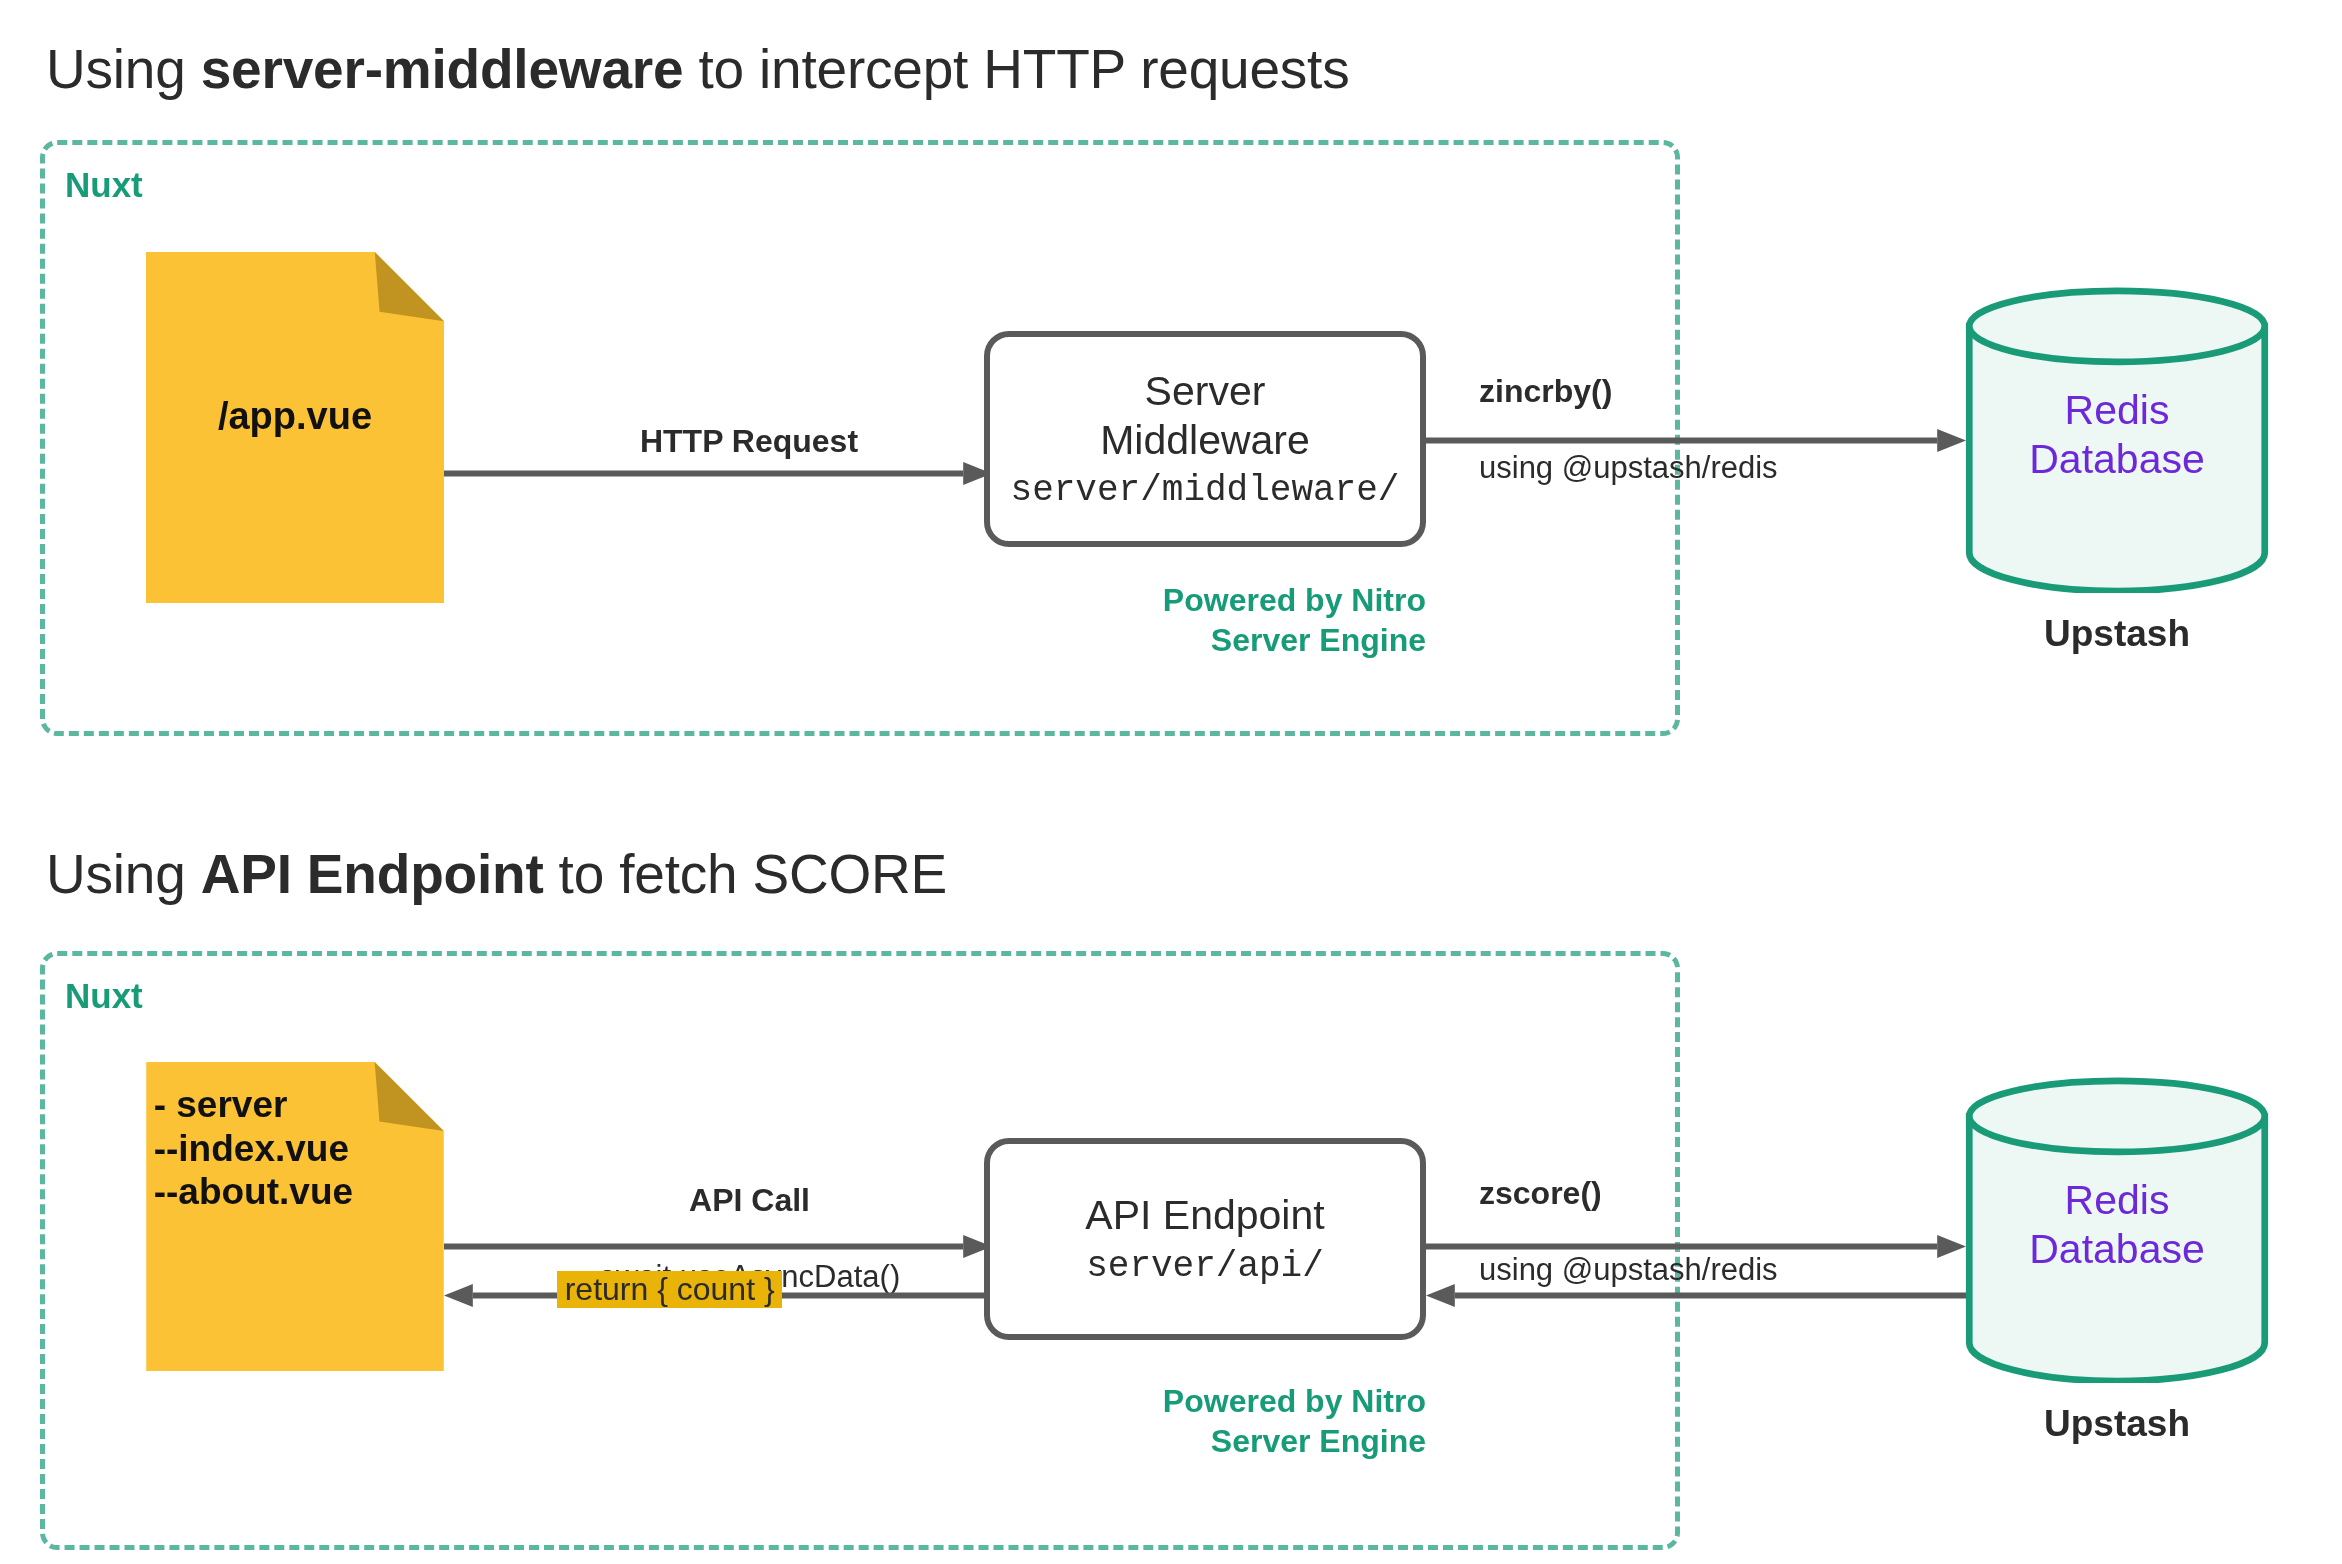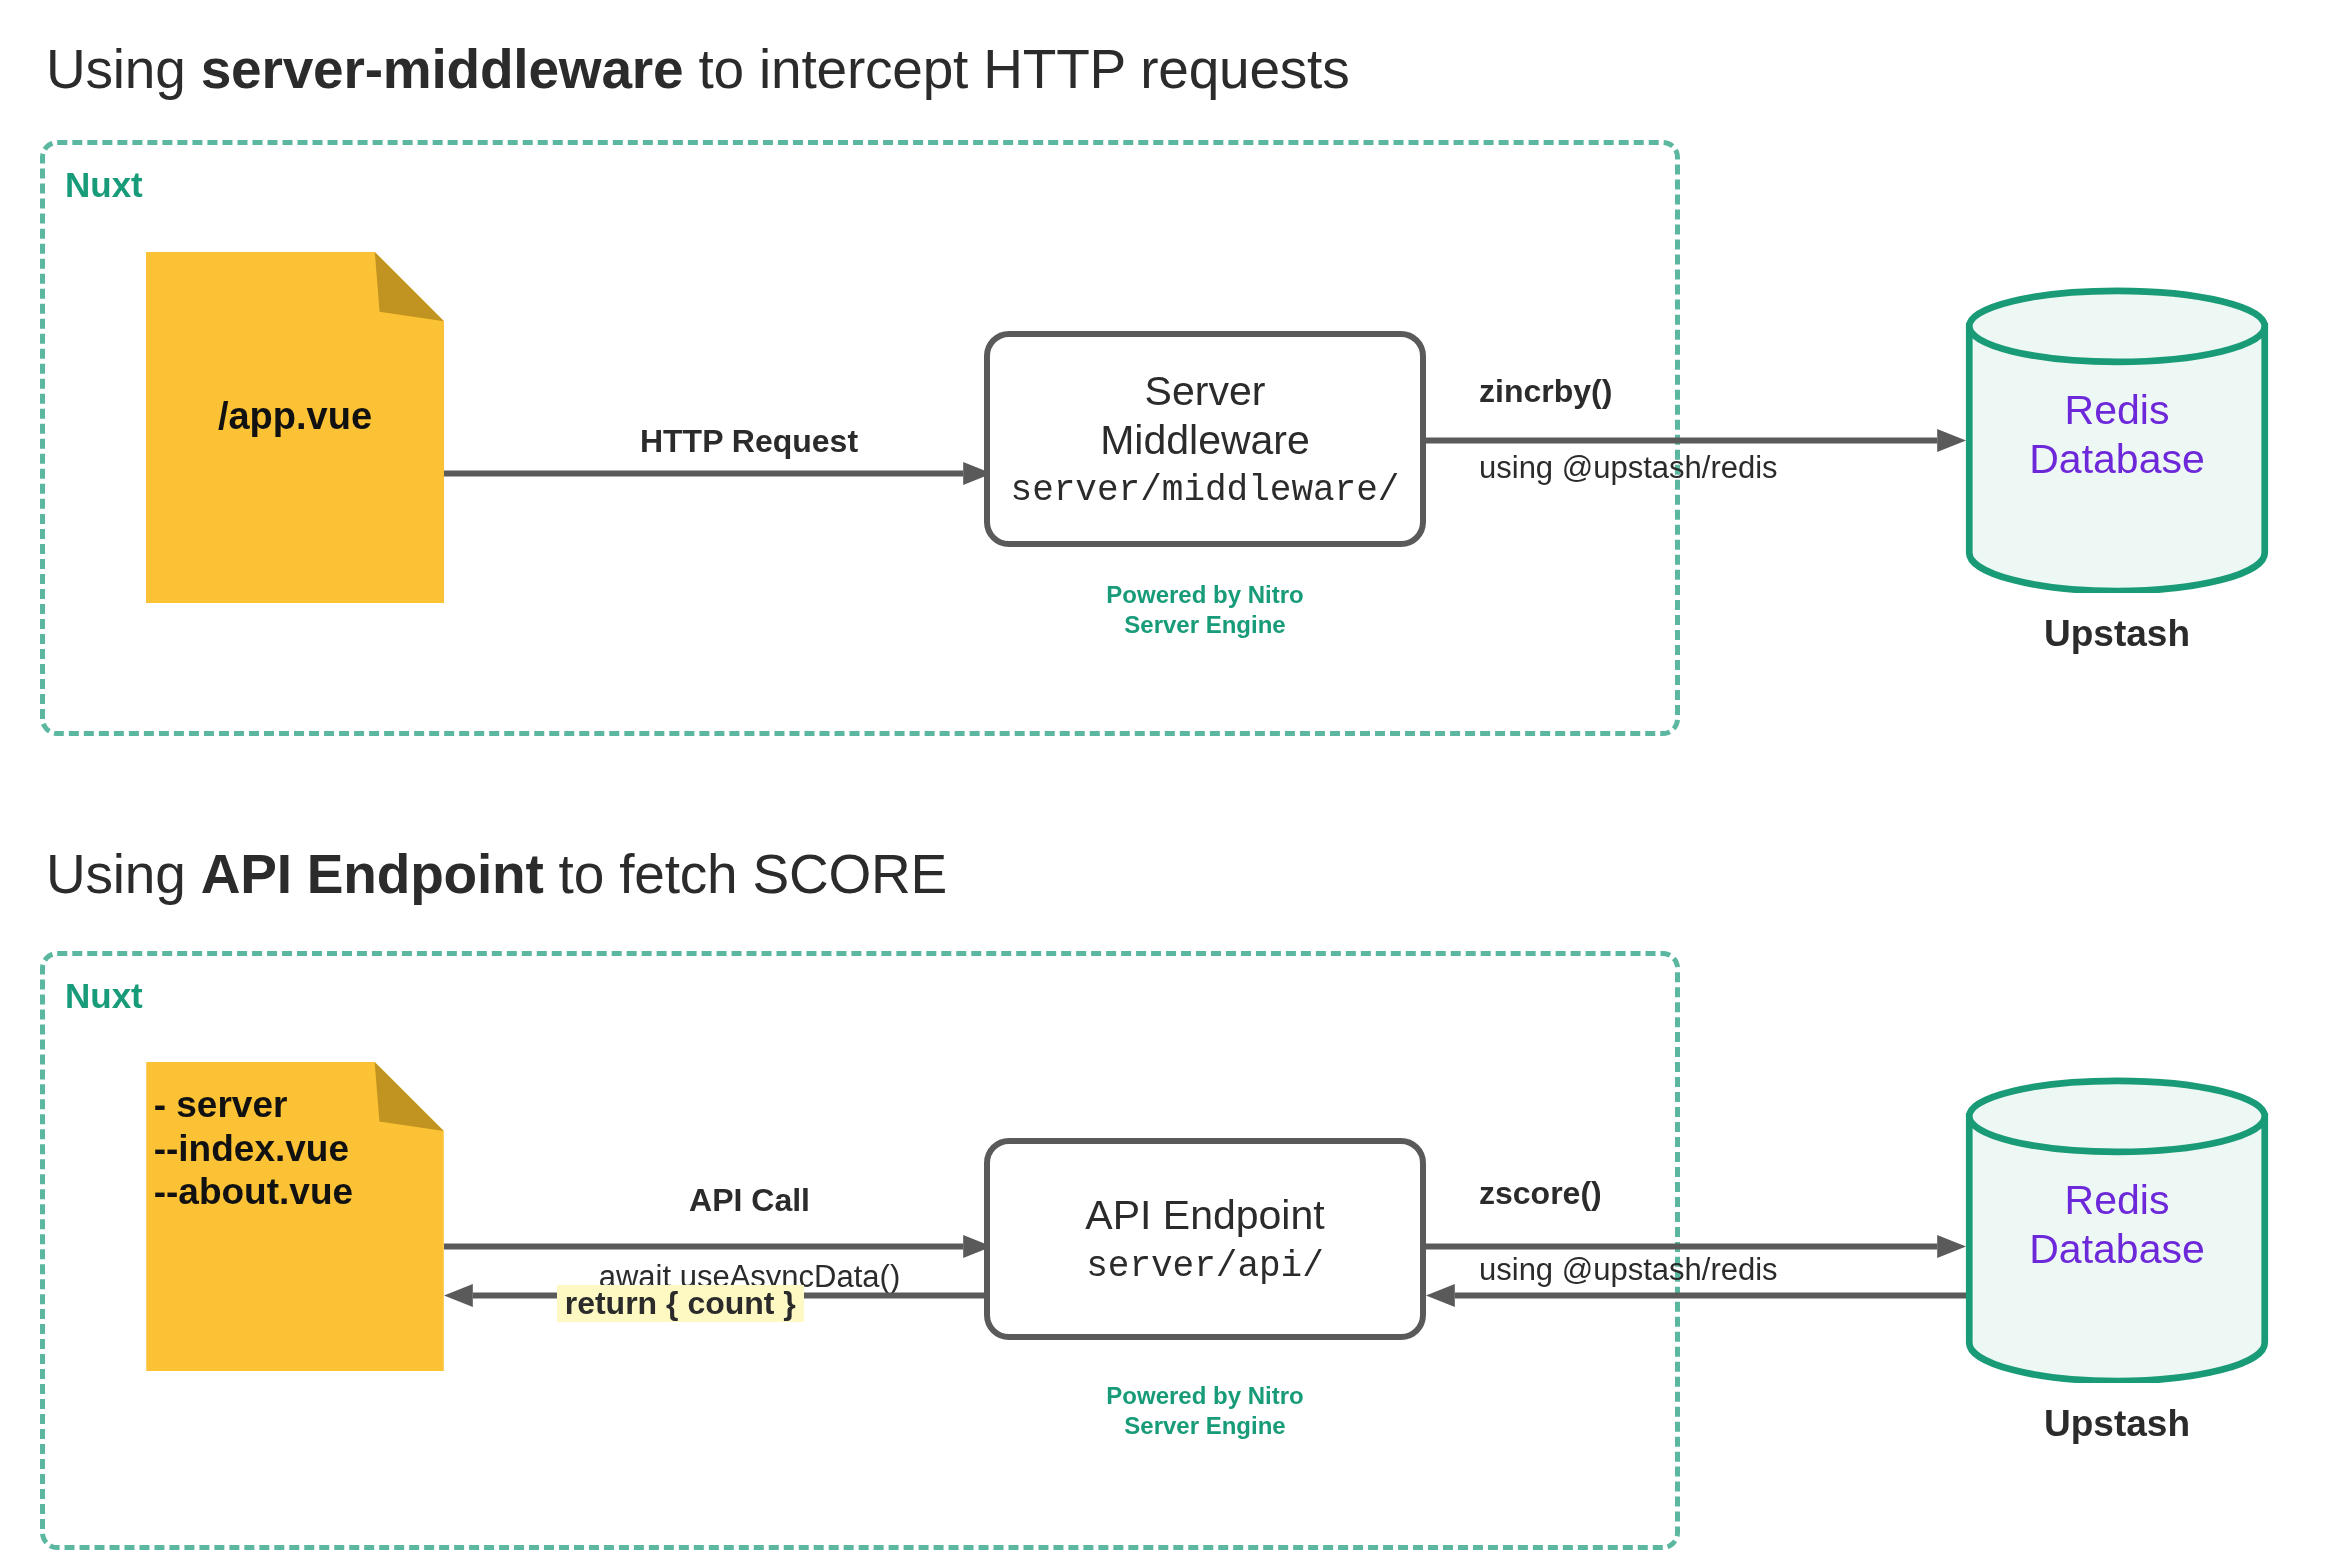--- a/index.html
+++ b/index.html
@@ -119,22 +119,22 @@
     text-align: center;
     white-space: nowrap;
   }
   #proc-middleware { left: 984px; top: 331px; width: 442px; height: 216px; }
   #proc-api        { left: 984px; top: 1138px; width: 442px; height: 202px; }
 
   
   .nitro-note {
     position: absolute;
     width: 442px;
-    text-align: center;
-    font-size: 24px;
+    text-align: right;
+    font-size: 32px;
     font-weight: 700;
     color: #179b78;
     line-height: 1.26;
     white-space: pre-line;
   }
   #nitro-middleware { left: 984px; top: 580px; }
   #nitro-api        { left: 984px; top: 1381px; }
 
   
   .edge { position: absolute; }
@@ -149,26 +149,25 @@
   .edge-label .l2 { font-size: 31px; font-weight: 400; color: #2b2b2b; display: block; }
 
   #label-http     { left: 576px; top: 384px; width: 346px; text-align: center; }
   #label-zincrby  { left: 1479px; top: 334px; }
   #label-apicall  { left: 538px; top: 1143px; width: 423px; text-align: center; }
   #label-zscore   { left: 1479px; top: 1136px; }
 
   .return-label {
     position: absolute;
     font-size: 32px;
-    font-weight: 700;
-    color: #2b2b2b;
-    background: #fef9c3;
+    font-weight: 400;
+    color: #2b2b2b;
+    background: #eab308;
     padding: 0 7.7px;
     white-space: nowrap;
-    margin-top: 14px;
   }
   #label-return { left: 557px; top: 1271px; }
 
   
   .db {
     position: absolute;
     width: 306px;
   }
   .db-caption {
     position: absolute;

